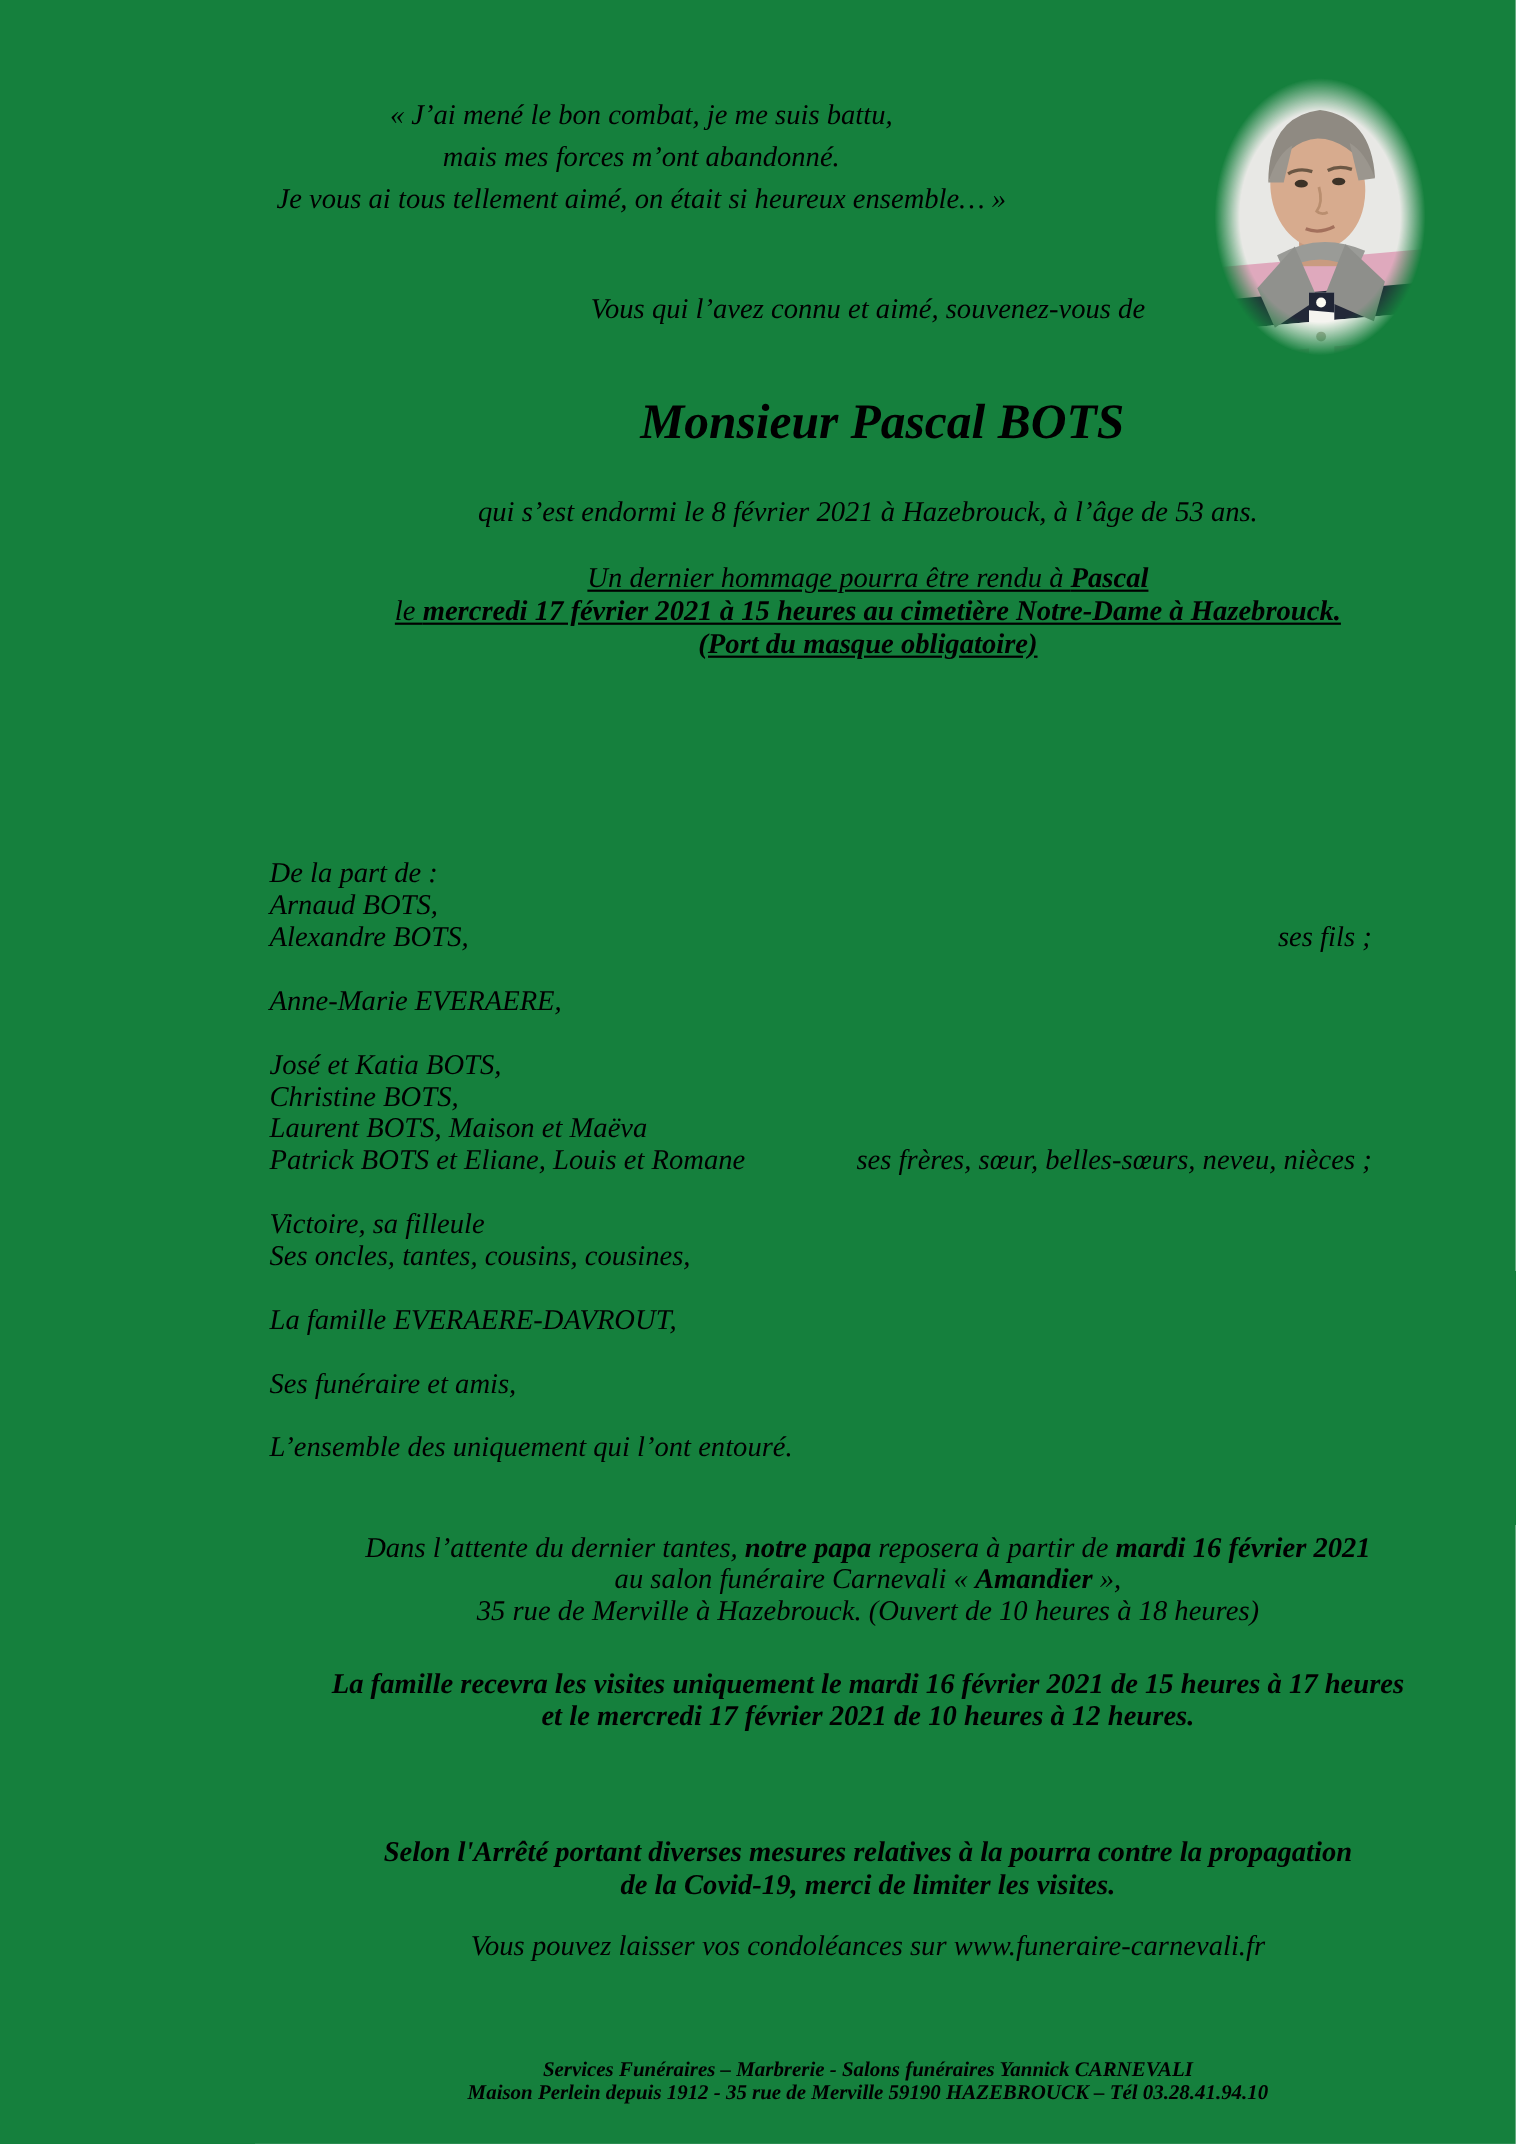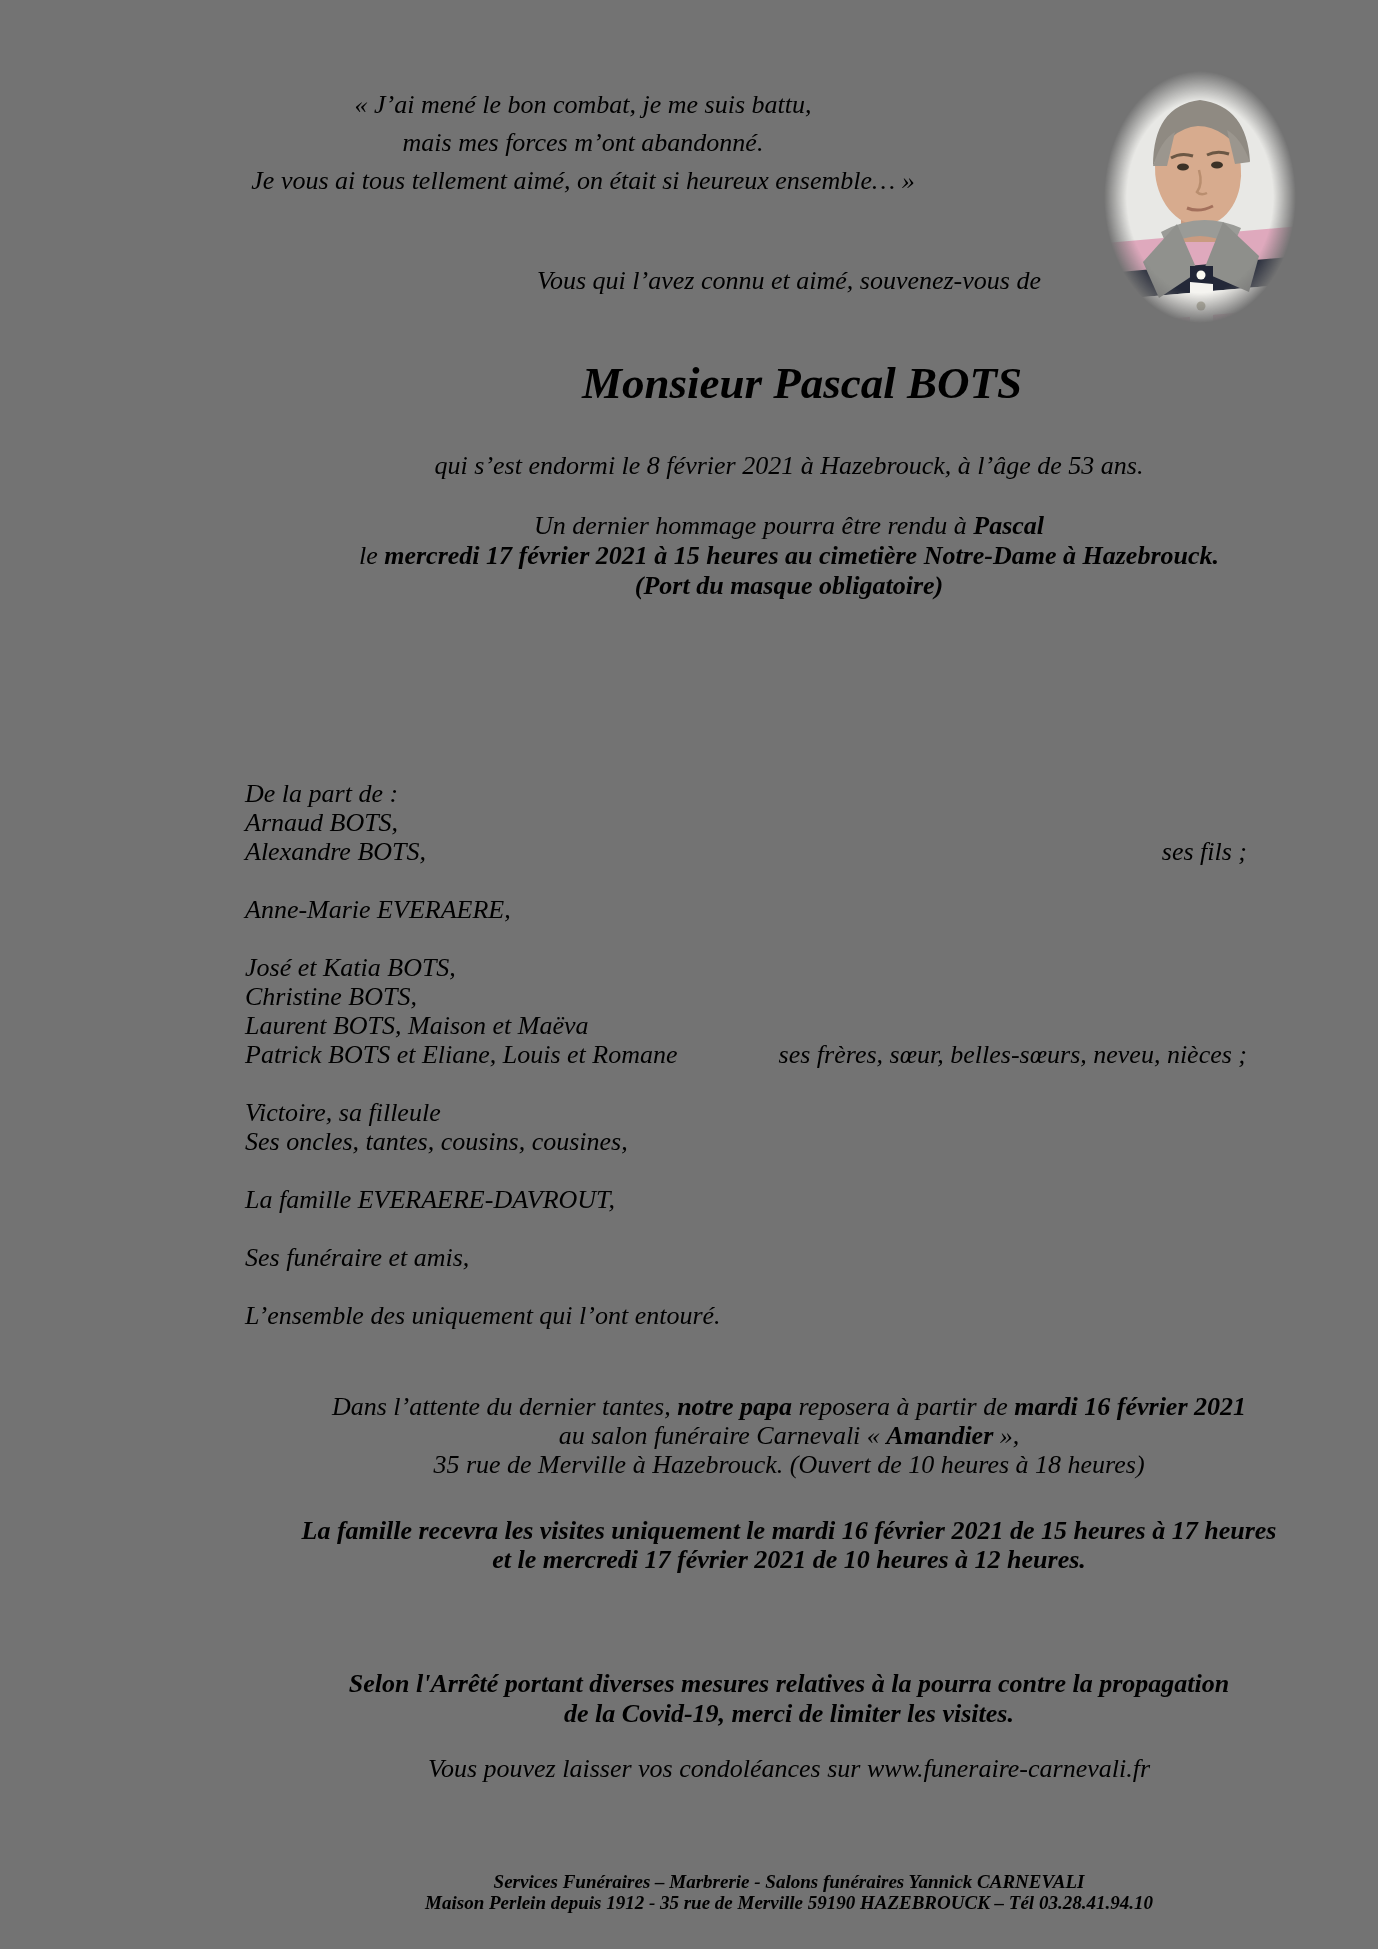--- a/index.html
+++ b/index.html
@@ -1,20 +1,20 @@
 <!DOCTYPE html>
 <html><head>
 <meta charset="utf-8">
 <style>
   html, body { margin: 0; padding: 0; background: #ffffff; }
   .page {
     position: relative;
     width: 1378px;
     height: 1949px;
-    background: #737373;
+    background: #15803d;
     color: #000000;
     font-family: "Liberation Serif", "DejaVu Serif", serif;
     font-style: italic;
     overflow: hidden;
   }
   .line { white-space: nowrap; }
 
   .quote {
     position: absolute;
     left: 100px; top: 86px; width: 966px;
@@ -30,21 +30,21 @@
   }
 
   .centered-col {
     position: absolute;
     left: 200px; width: 1178px;
     text-align: center;
   }
   .intro      { top: 266px; font-size: 26px; line-height: 30px; }
   .title      { top: 345px; font-size: 45px; line-height: 50px; font-weight: bold; margin: 13px; }
   .death-line { top: 452px; font-size: 26px; line-height: 28px; }
-  .tribute    { top: 511px; font-size: 26px; line-height: 30px; }
+  .tribute    { top: 511px; font-size: 26px; line-height: 30px; text-decoration: underline; }
   .repose     { top: 1392px; font-size: 26px; line-height: 29px; }
   .visits     { top: 1516px; font-size: 26px; line-height: 29px; font-weight: bold; }
   .covid      { top: 1669px; font-size: 26px; line-height: 30px; font-weight: bold; }
   .condolences{ top: 1754px; font-size: 26px; line-height: 29px; }
   .footer     { top: 1871px; font-size: 19px; line-height: 21px; font-weight: bold; }
 
   .family {
     position: absolute;
     left: 245px; top: 744px; width: 1010px;
     font-size: 26px;

